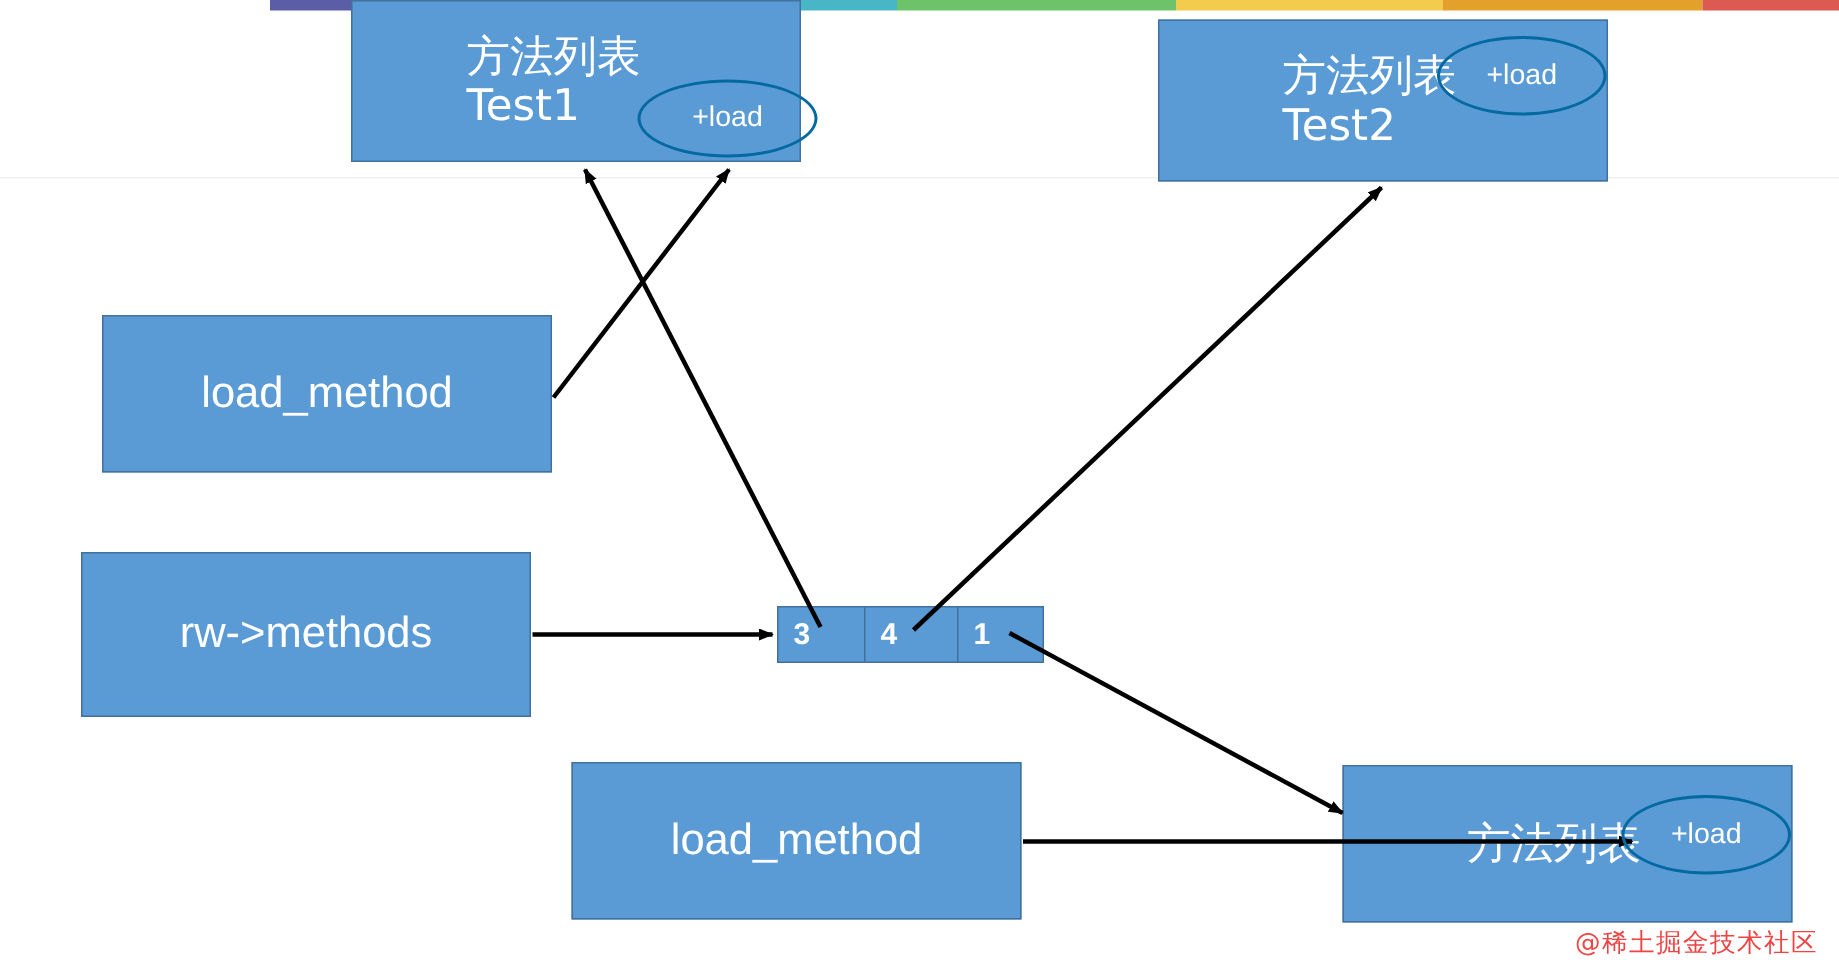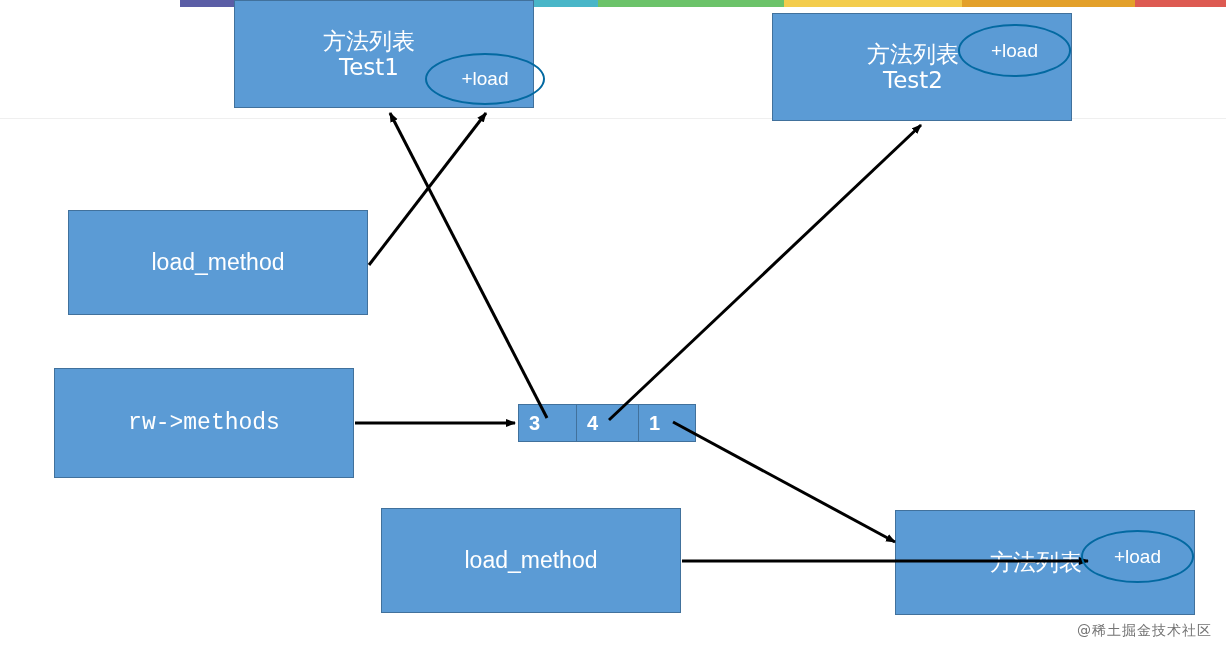--- a/index.html
+++ b/index.html
@@ -40,35 +40,35 @@
 
   
   .node {
     position: absolute;
     background: #5b9bd5;
     border: 1px solid #41719c;
     display: flex;
     align-items: center;
     justify-content: center;
     color: #ffffff;
-    font-size: 23px;
+    font-size: 29px;
     line-height: 1.15;
-    text-align: center;
+    text-align: left;
     white-space: pre-line;
     z-index: 3;
   }
   .node.cjk { font-family: "DejaVu Sans", "Liberation Sans", sans-serif; }
 
   .node-label { pointer-events: none; }
 
   
   #box-test1      { left: 234px; top: 0px;   width: 300px; height: 108px; }
   #box-test2      { left: 772px; top: 13px;  width: 300px; height: 108px; }
   #box-load-top   { left: 68px;  top: 210px; width: 300px; height: 105px; }
-  #box-rw-methods { left: 54px;  top: 368px; width: 300px; height: 110px; font-family: Liberation Mono, monospace; }
+  #box-rw-methods { left: 54px;  top: 368px; width: 300px; height: 110px; }
   #box-load-bot   { left: 381px; top: 508px; width: 300px; height: 105px; }
   #box-test3      { left: 895px; top: 510px; width: 300px; height: 105px; }
 
   #box-test1 .node-label      { margin-left: -30px; }
   #box-test2 .node-label      { margin-left: -18px; }
   #box-test3 .node-label      { margin-left: -18px; }
 
   
   .load-badge {
     position: absolute;
@@ -115,22 +115,22 @@
     left: 0; top: 0;
     width: 1226px; height: 650px;
     z-index: 4;
     pointer-events: none;
   }
 
   
   .watermark {
     position: absolute;
     right: 14px; bottom: 10px;
-    color: #737373;
-    font-size: 14px;
+    color: #ef4444;
+    font-size: 17px;
     font-family: "DejaVu Sans", "Liberation Sans", sans-serif;
     letter-spacing: 1px;
     z-index: 6;
   }
 </style>
 </head>
 <body>
 
 <div id="canvas">
 

